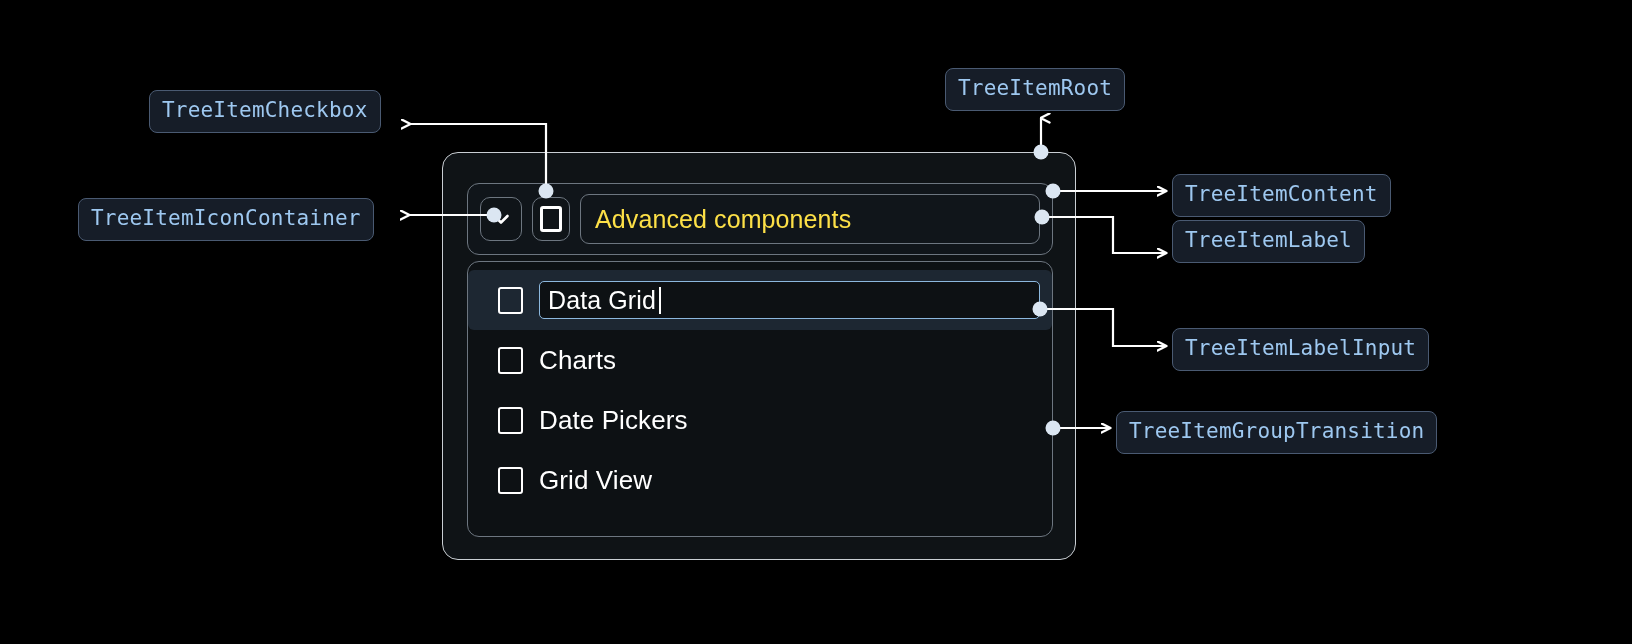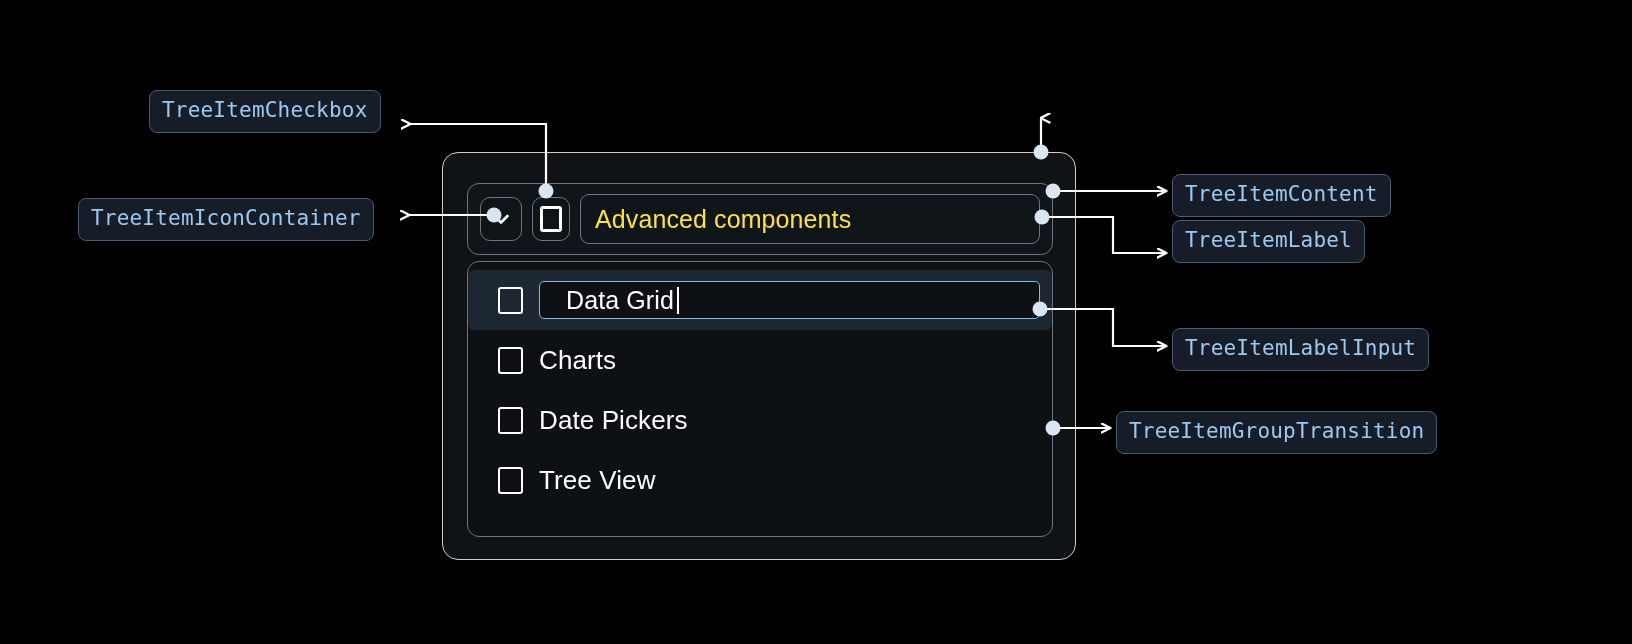--- a/index.html
+++ b/index.html
@@ -164,21 +164,21 @@
 
   .label-input {
     flex: 1 1 auto;
     margin-right: 12px;
     height: 38px;
     border: 1.5px solid #8cb8de;
     border-radius: 5px;
     background: #0d1114;
     display: flex;
     align-items: center;
-    padding-left: 26px;
+    padding-left: 8px;
     position: relative;
   }
   .label-input .val {
     color: #ffffff;
     font-size: 25px;
     letter-spacing: 0.1px;
   }
   .caret {
     display: inline-block;
     width: 2px;
@@ -226,20 +226,21 @@
       <circle cx="1041" cy="152" r="7.5"></circle>
       <circle cx="546" cy="191" r="7.5"></circle>
       <circle cx="494" cy="215" r="7.5"></circle>
       <circle cx="1053" cy="191" r="7.5"></circle>
       <circle cx="1042" cy="217" r="7.5"></circle>
       <circle cx="1040" cy="309" r="7.5"></circle>
       <circle cx="1053" cy="428" r="7.5"></circle>
     </g>
   </svg>
 
+  <div class="badge" style="left:945px;  top:68px;">TreeItemRoot</div>
 
   <div class="badge" style="left:149px;  top:90px;">TreeItemCheckbox</div>
 
   <div class="badge" style="left:1172px; top:174px;">TreeItemContent</div>
 
   <div class="badge" style="left:78px;   top:198px;">TreeItemIconContainer</div>
 
   <div class="badge" style="left:1172px; top:220px;">TreeItemLabel</div>
 
   <div class="badge" style="left:1172px; top:328px;">TreeItemLabelInput</div>
@@ -282,19 +283,19 @@
         <span class="row-label">Charts</span>
       </div>
 
       <div class="tree-row">
         <span class="row-checkbox"></span>
         <span class="row-label">Date Pickers</span>
       </div>
 
       <div class="tree-row">
         <span class="row-checkbox"></span>
-        <span class="row-label">Tree View</span>
+        <span class="row-label">Grid View</span>
       </div>
 
     </div>
   </div>
 
 </div>
 
 </body></html>

